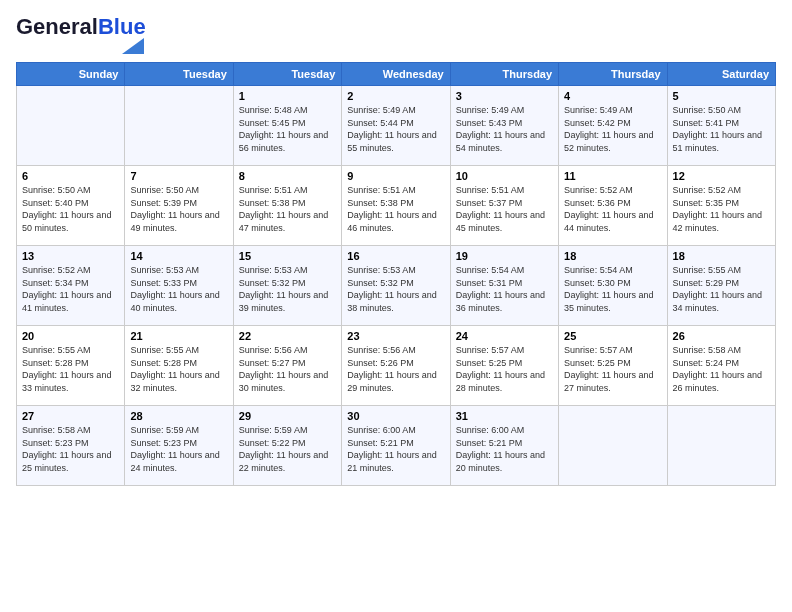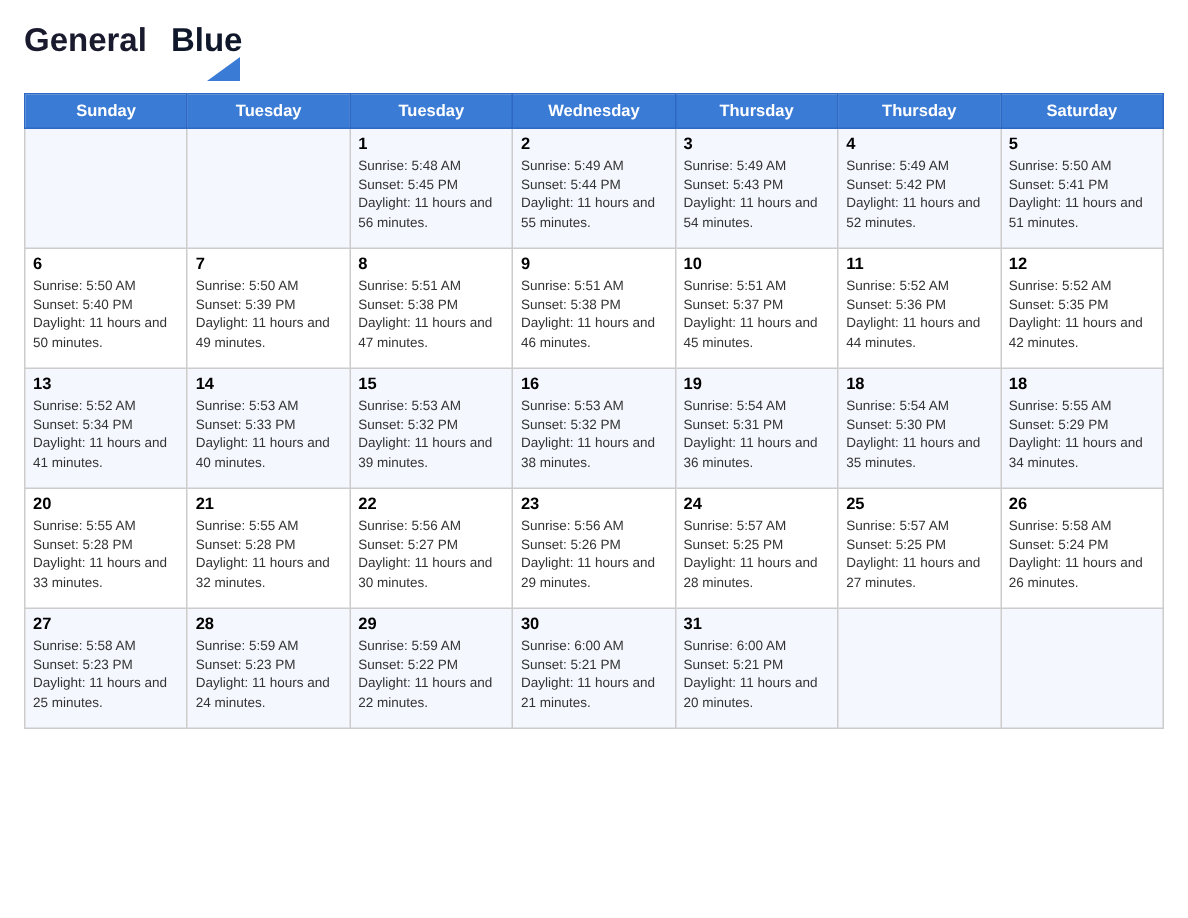--- a/index.html
+++ b/index.html
@@ -40,21 +40,21 @@
       color: #444;
     }
     table {
       width: 100%;
       border-collapse: collapse;
       font-size: 10px;
     }
     thead tr th {
       background-color: #3a7bd5;
       color: #fff;
-      text-align: center;
+      text-align: right;
       padding: 5px 6px;
       font-size: 11px;
       font-weight: bold;
       border: 1px solid #2d68c4;
     }
     tbody tr td {
       border: 1px solid #ccc;
       vertical-align: top;
       padding: 4px 5px;
       width: 14.28%;
@@ -78,21 +78,21 @@
       line-height: 1.4;
     }
   </style>
 </head>
 <body>
 
 <div class="header">
   <div class="logo">
     <div style="display:flex; align-items:center;">
       <span class="logo-text">General</span>
-      <span class="logo-text" style="color:#0f172a; margin-left:16px;">Blue</span>
+      <span class="logo-text" style="color:#1d4ed8; margin-left:0;">Blue</span>
     </div>
     <div style="display:flex; justify-content:flex-end; width:100%;">
       <div style="width:0; height:0; border-left:22px solid transparent; border-bottom:16px solid #3a7bd5; margin-right:2px;"></div>
     </div>
   </div>
   <div class="title-section">
     <div class="month-title"></div>
     <div class="location"></div>
   </div>
 </div>

